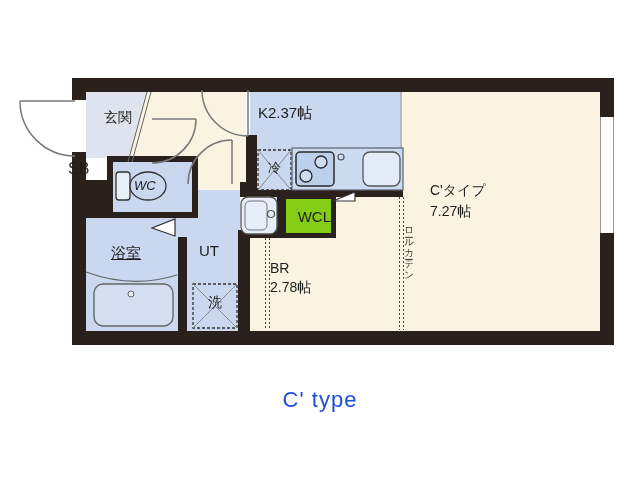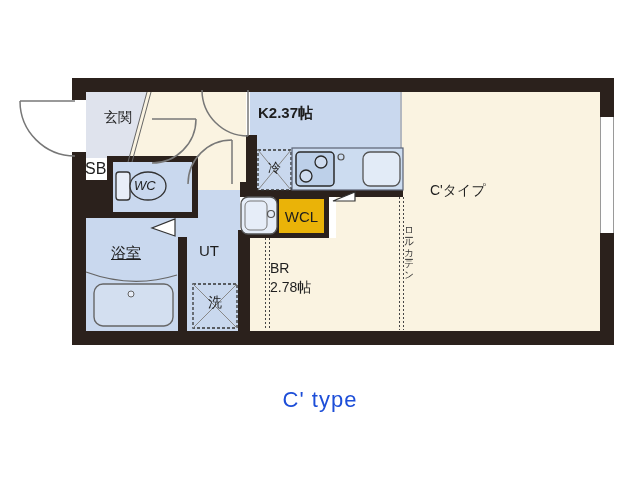--- a/index.html
+++ b/index.html
@@ -5,23 +5,23 @@
   html,body{margin:0;padding:0;background:#ffffff;}
   #stage{position:relative;width:640px;height:480px;background:#ffffff;overflow:hidden;
          font-family:"Liberation Sans","DejaVu Sans",sans-serif;}
   .abs{position:absolute;}
   .floor-cream{background:#faf3e1;}
   .floor-blue{background:#c9d8ee;}
   .wall{background:#2b211c;}
   .label{position:absolute;color:#1e1e1e;white-space:nowrap;}
   #wc-box{position:absolute;left:107px;top:156px;width:91px;height:62px;
           background:#c9d8ee;border:6px solid #2b211c;box-sizing:border-box;}
-  #wcl-box{position:absolute;left:274px;top:194px;width:55px;height:44px;
-           background:#eab308;border:5px solid #2b211c;box-sizing:border-box;
-           display:flex;align-items:center;justify-content:center;}
+  #wcl-box{position:absolute;left:281px;top:194px;width:55px;height:44px;
+           background:#84cc16;border:5px solid #2b211c;box-sizing:border-box;
+           display:flex;align-items:center;justify-content:flex-end;}
   #entrance-tile{position:absolute;left:86px;top:92px;width:62px;height:70px;
                  background:#dfe3ed;clip-path:polygon(0 0,61px 0,42px 70px,0 70px);}
   #window-right{position:absolute;left:600px;top:117px;width:14px;height:116px;
                 background:#ffffff;border-left:1px solid #9a9a9a;border-right:1px solid #9a9a9a;box-sizing:border-box;}
   #door-gap-entrance{position:absolute;left:72px;top:100px;width:14px;height:52px;background:#ffffff;}
   #sb-area{position:absolute;left:86px;top:158px;width:26px;height:25px;background:#ffffff;}
   #roll-curtain-label{writing-mode:vertical-rl;text-orientation:mixed;}
   svg{position:absolute;left:0;top:0;pointer-events:none;}
   #caption{position:absolute;left:0;right:0;top:387px;text-align:center;
            font-size:22px;color:#1d4ed8;letter-spacing:1px;}
@@ -136,30 +136,31 @@
         <path d="M403.5,197 V330"></path>
     </g>
 
     <g stroke="#444" stroke-width="1" stroke-dasharray="2,2">
       <path d="M265.5,238 V330"></path>
         <path d="M269.5,238 V330"></path>
     </g>
   </svg>
 
   <div class="label" style="left:104px;top:109px;font-size:14px;">玄関</div>
-  <div class="label" style="left:85px;top:160px;font-size:16px;">SB</div>
+  <div class="label" style="left:68px;top:160px;font-size:16px;">SB</div>
   <div class="label" style="left:134px;top:178px;font-size:13px;font-style:italic;">WC</div>
-  <div class="label" style="left:258px;top:104px;font-size:15px;font-weight:bold;">K2.37帖</div>
+  <div class="label" style="left:258px;top:104px;font-size:15px;">K2.37帖</div>
   <div class="label" style="left:258px;top:159px;width:33px;text-align:center;font-size:13px;">冷</div>
   <div class="label" style="left:111px;top:244px;font-size:15px;text-decoration:underline;">浴室</div>
   <div class="label" style="left:199px;top:242px;font-size:15px;">UT</div>
   <div class="label" style="left:193px;top:294px;width:44px;text-align:center;font-size:14px;">洗</div>
   <div class="label" style="left:270px;top:259px;width:120px;font-size:14px;line-height:19px;">
     <div>BR</div>
     <div>2.78帖</div>
   </div>
   <div class="label" style="left:430px;top:180px;width:130px;text-align:left;font-size:14px;line-height:21px;">
     <div>C'タイプ</div>
+    <div>7.27帖</div>
   </div>
   <div class="label" id="roll-curtain-label" style="left:402px;top:221px;font-size:9.5px;color:#333;">ロールカーテン</div>
   <div id="caption">C' type</div>
 
 </div>
 
 </body></html>

